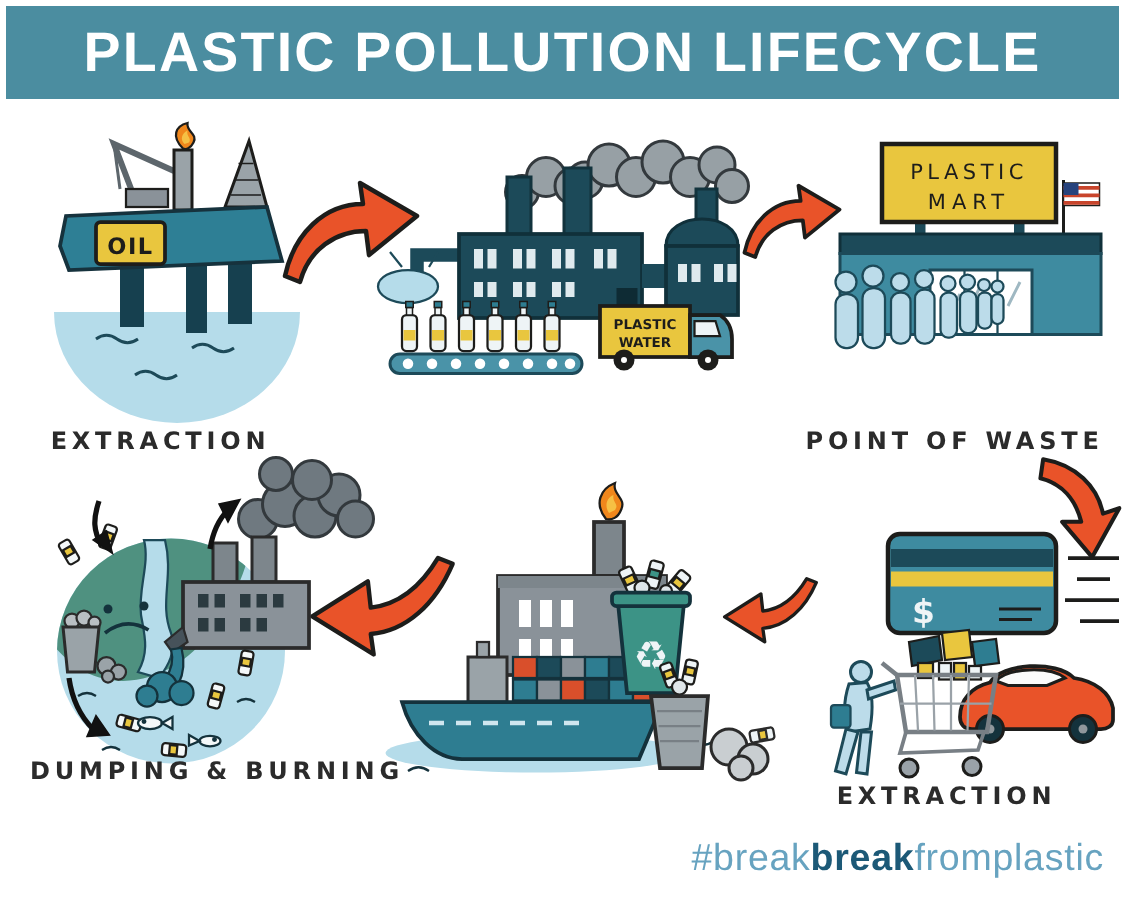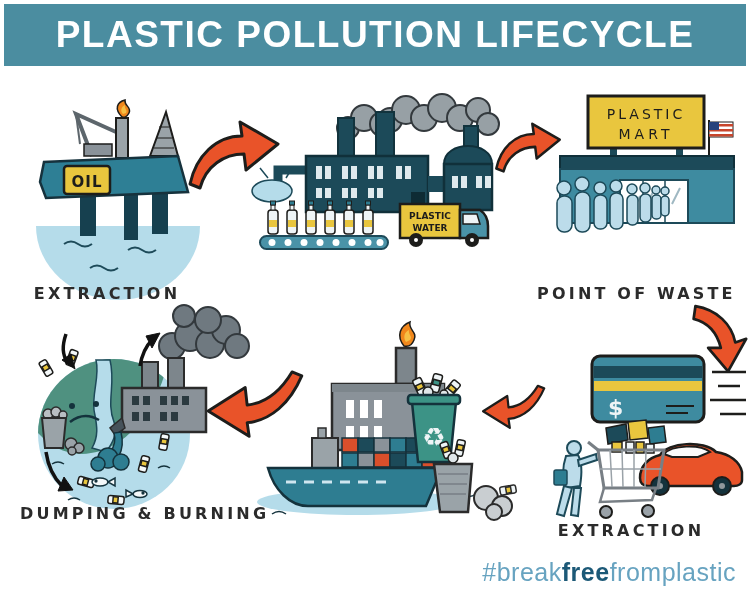--- a/index.html
+++ b/index.html
@@ -24,21 +24,21 @@
 </style>
 </head>
 <body>
 
 <div id="canvas">
 
   <div class="abs" id="header">
     <span class="title">PLASTIC POLLUTION LIFECYCLE</span>
   </div>
 
-  <div class="abs" style="left:28px;top:100px;width:180px;height:200px;text-align:center;">
+  <div class="abs" style="left:28px;top:82px;width:180px;height:200px;text-align:center;">
     <svg viewBox="0 0 180 200" width="180" height="200">
       <path d="M8,126 A82,74 0 0 0 172,126 Z" fill="#b5dcea"></path>
       <g stroke="#1d4a59" stroke-width="2" fill="none">
         <path d="M36,144 q7,-5 14,0 q7,5 14,0"></path>
         <path d="M100,150 q7,-5 14,0 q7,5 14,0"></path>
         <path d="M62,168 q7,-5 14,0 q7,5 14,0"></path>
       </g>
       <g fill="#16404f">
         <rect x="52" y="92" width="16" height="44"></rect>
         <rect x="96" y="92" width="14" height="48"></rect>
@@ -497,16 +497,16 @@
         <path d="M118,64 C120,52 124,44 130,38" stroke-width="3.5" fill="none"></path>
         <polygon points="124,34 138,31 130,46" stroke-width="1"></polygon>
         <path d="M24,150 C26,164 32,176 40,184" stroke-width="3.5" fill="none"></path>
         <polygon points="36,189 51,188 42,175" stroke-width="1"></polygon>
       </g>
     </svg>
   </div>
   <div class="abs stage-label" style="left:20px;top:504px;width:220px;">DUMPING &amp; BURNING</div>
 
   <div class="abs" id="hashtag">
-    <span class="lt">#break</span><span class="bd">free</span><span class="lt">fromplastic</span>
+    <span class="lt">#break</span><span class="bd">break</span><span class="lt">fromplastic</span>
   </div>
 
 </div>
 
 </body></html>

